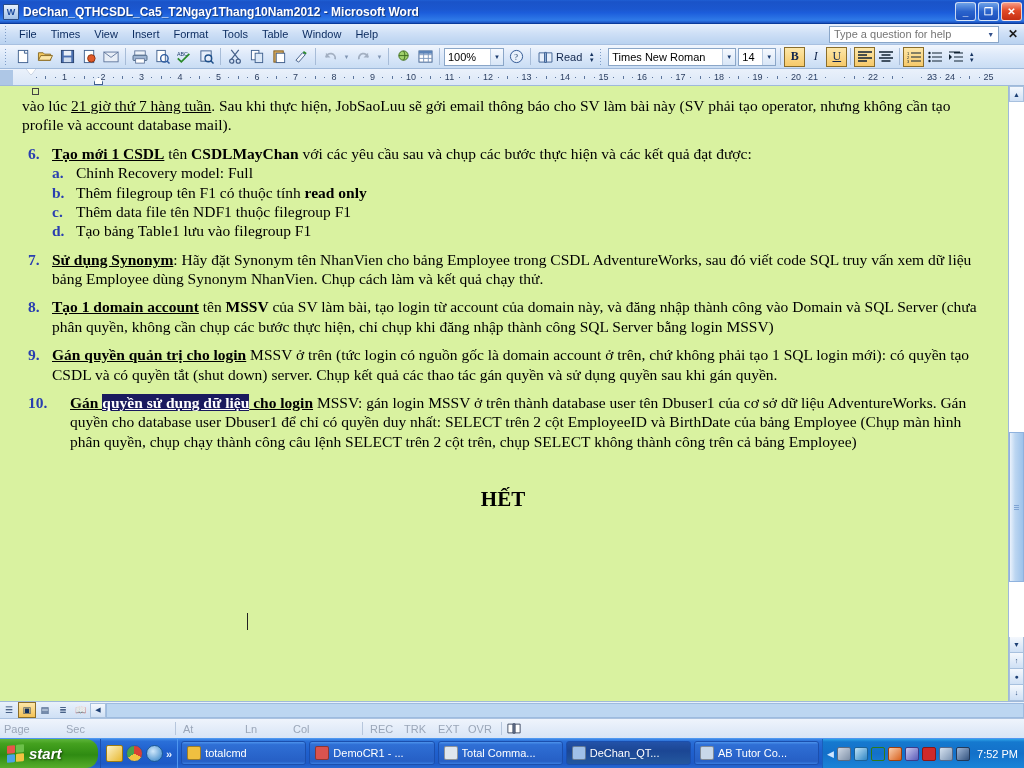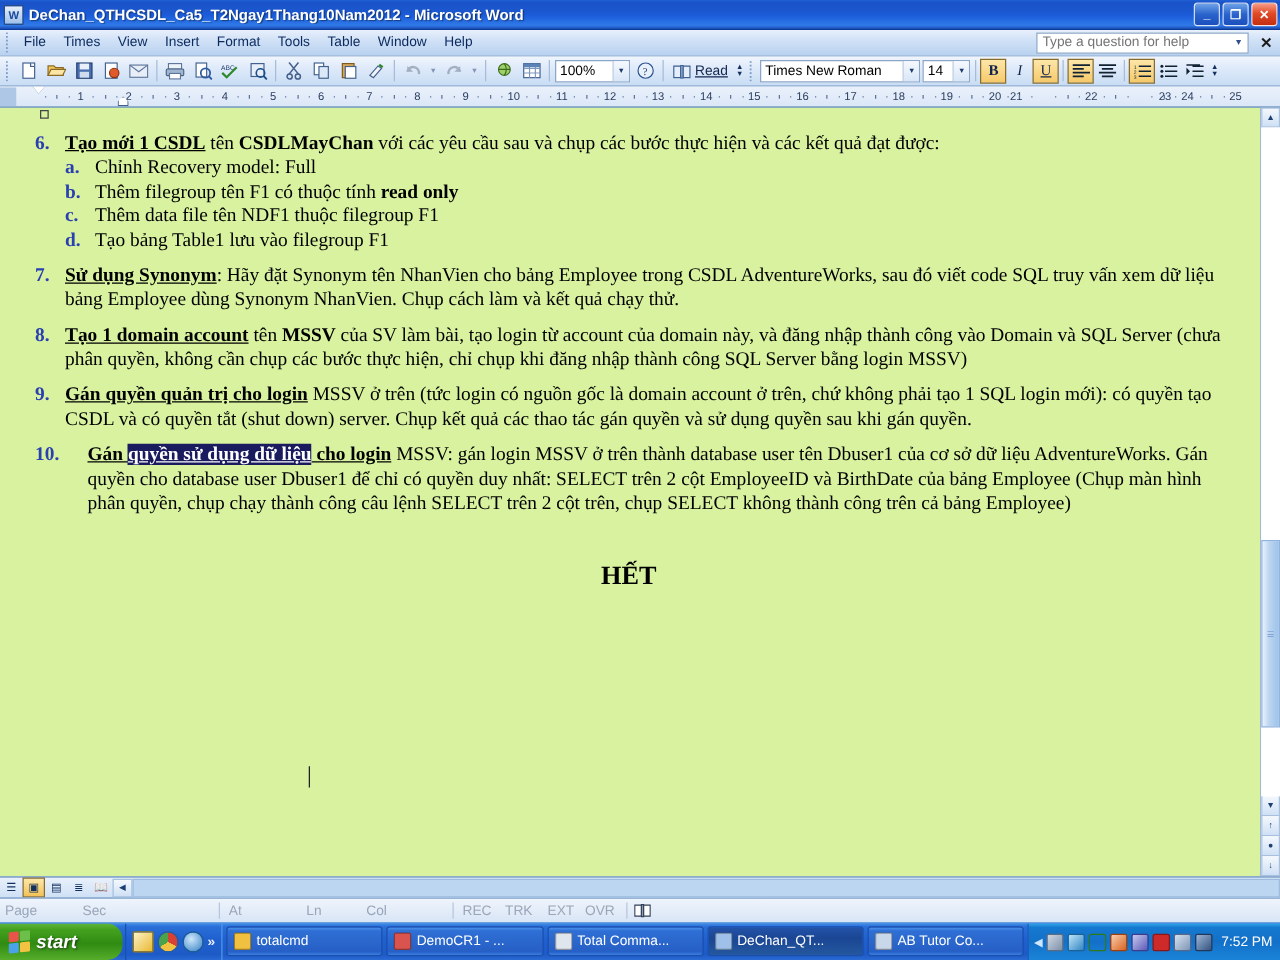--- a/index.html
+++ b/index.html
@@ -452,21 +452,21 @@
           <circle cx="8" cy="8" r="6.5" fill="#e8f0fb" stroke="#2c5390"></circle>
           <text x="5.6" y="11.5" font-size="9" font-family="Liberation Serif" fill="#14345e">?</text>
         </svg>
     </div>
     <div class="sep"></div>
     <div class="read-btn">
       <svg width="15" height="12" viewBox="0 0 16 13">
           <path d="M1 2h6v10H1zM9 2h6v10H9z" fill="#e6eefa" stroke="#3d5f92"></path>
           <path d="M7 1.5h2v11H7z" fill="#9bb8dd" stroke="#3d5f92"></path>
         </svg>
-      <span style="text-decoration:underline">Read</span>
+      <span style="">Read</span>
     </div>
     <div class="ovf">
         <span>▲</span>
         <span>▼</span>
       </div>
     <div class="grip"></div>
 
     <div class="combo" style="width:128px">
       <span class="val">Times New Roman</span>
       <span class="drop">▼</span>
@@ -624,20 +624,21 @@
         <span class="rdot" style="left: 978.875px;"></span>
       </div>
     <div class="indent-top"></div>
     <div class="indent-bot"></div>
   </div>
 
   <div class="docwrap">
     <div class="page">
       <div class="mark-sq"></div>
       <div class="doctext" id="doc-body">
+          <div class="para"><span>vào lúc </span><span class="u">21 giờ thứ 7 hàng tuần</span><span>. Sau khi thực hiện, JobSaoLuu sẽ gởi email thông báo cho SV làm bài này (SV phải tạo operator, nhưng không cần tạo profile và account database mail).</span></div>
           <div class="li">
             <span class="num num-w1">6.</span>
             <span class="body"><span class="bu">Tạo mới 1 CSDL</span><span> tên </span><span class="b">CSDLMayChan</span><span> với các yêu cầu sau và chụp các bước thực hiện và các kết quả đạt được:</span></span>
           </div>
           <div class="li sub">
             <span class="num ">a.</span>
             <span class="body"><span>Chỉnh Recovery model: Full</span></span>
           </div>
           <div class="li sub">
             <span class="num ">b.</span>

